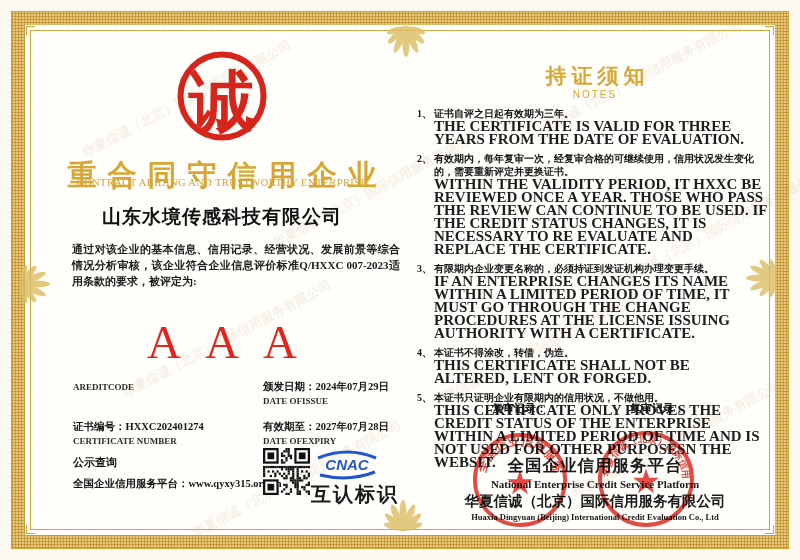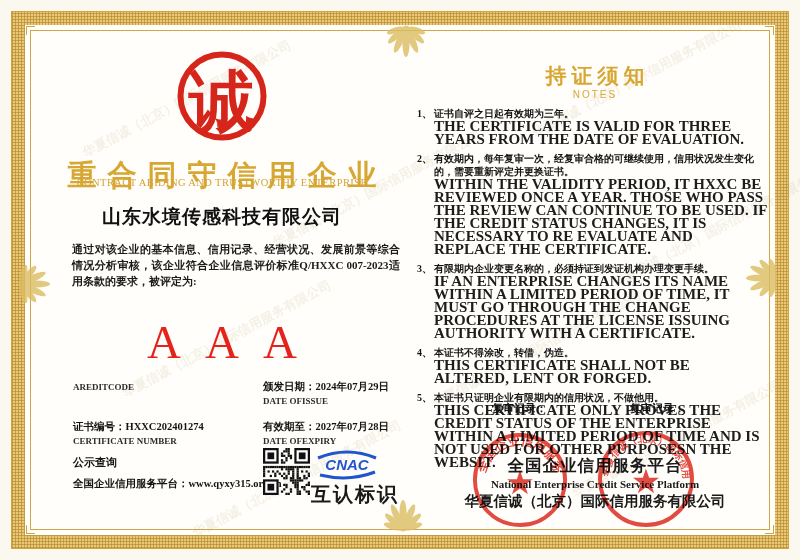--- a/index.html
+++ b/index.html
@@ -353,20 +353,21 @@
     </div>
   </div>
 
   <div class="review1 review">复审记录：</div>
   <div class="review2 review">复审记录：</div>
 
   <div class="org">
     <div class="z1">全国企业信用服务平台</div>
     <div class="e1">National Enterprise Credit Service Platform</div>
     <div class="z2">华夏信诚（北京）国际信用服务有限公司</div>
+    <div class="e2">Huaxia Dingyuan (Beijing) International Credit Evaluation Co., Ltd</div>
   </div>
 
   <svg class="stamp stamp1" width="98" height="98" viewBox="0 0 100 100">
     <circle cx="50" cy="50" r="46" fill="none" stroke="#dd2b20" stroke-width="4"></circle>
     <path id="arc1" d="M 50,50 m -36,0 a 36,36 0 1,1 72,0" fill="none"></path>
     <text font-size="12.5" fill="#dd2b20" font-weight="bold">
       <textPath href="#arc1" startOffset="6%">全国企业信用服务平台</textPath>
     </text>
     <text x="50" y="64" text-anchor="middle" font-size="34" fill="#dd2b20">★</text>
   </svg>

